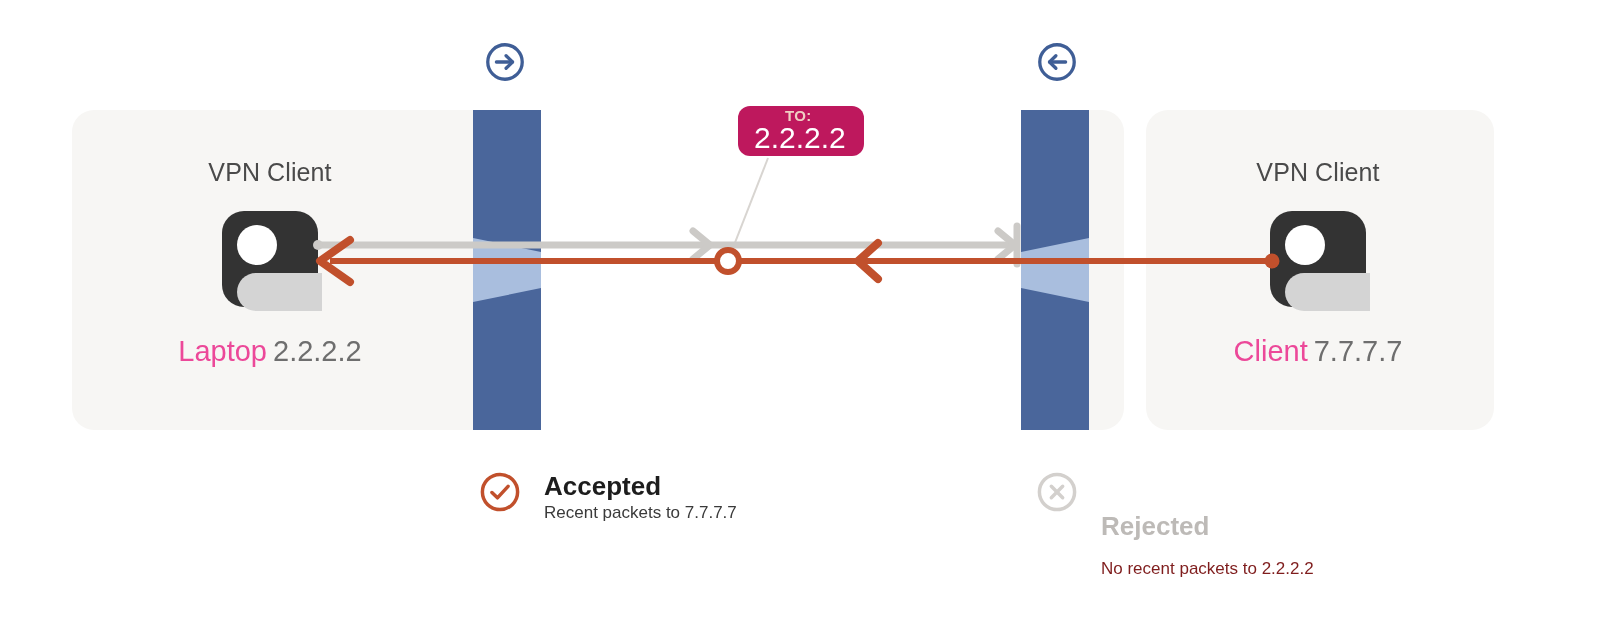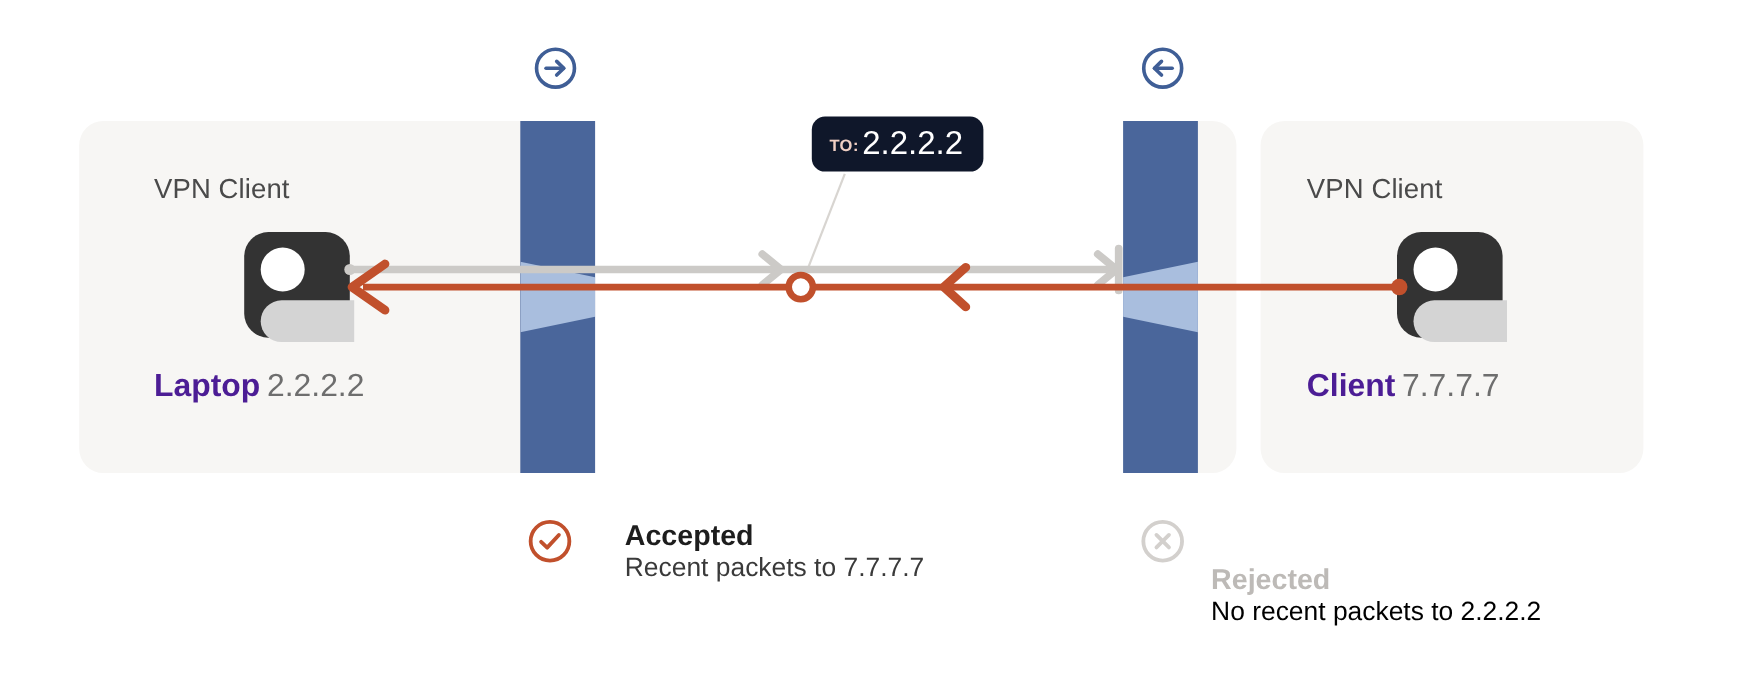--- a/index.html
+++ b/index.html
@@ -51,21 +51,21 @@
   .firewall .funnel {
     position: absolute;
     left: 0; top: 0;
     width: 68px; height: 320px;
   }
 
   
   .node {
     position: absolute;
     width: 260px;
-    text-align: left;
+    text-align: center;
   }
   #node-left  { left: 140px;  top: 160px; }
   #node-right { left: 1188px; top: 160px; }
 
   .node-kind {
     font-size: 25px;
     color: #4a4a4a;
     letter-spacing: 0.1px;
     line-height: 1;
   }
@@ -91,22 +91,22 @@
     border-radius: 19px 0 0 19px;
     background: #d4d4d4;
   }
   .node-name {
     margin-top: 30px;
     font-size: 29px;
     line-height: 1;
     white-space: nowrap;
   }
   .node-name .nm {
-    font-weight: bold;
-    color: #4c1d95;
+    font-weight: normal;
+    color: #ec4899;
   }
   .node-name .ip {
     font-weight: normal;
     color: #6e6e6e;
     margin-left: 6px;
   }
 
   
   .dir-icon {
     position: absolute;
@@ -126,23 +126,24 @@
 
   
   #badge {
     position: absolute;
     left: 738px;
     top: 106px;
     height: 50px;
     display: flex;
     align-items: center;
     padding: 0 18px 0 16px;
-    background: #0f172a;
+    background: #be185d;
     border-radius: 12px;
     box-sizing: border-box;
+    flex-direction: column;
   }
   #badge .lbl {
     font-size: 15px;
     font-weight: bold;
     color: #f0cfc3;
     letter-spacing: 0.4px;
     margin-right: 3px;
     position: relative;
     top: 1px;
   }
@@ -151,44 +152,44 @@
     color: #ffffff;
     line-height: 1;
   }
 
   
   .legend {
     position: absolute;
     display: flex;
     align-items: flex-start;
   }
-  #legend-accepted { left: 478px;  top: 470px; gap: 24px; }
+  #legend-accepted { left: 478px;  top: 470px; }
   #legend-rejected { left: 1035px; top: 470px; }
   .legend .lg-icon {
     width: 44px; height: 44px;
     flex: 0 0 44px;
     margin-right: 22px;
   }
   .legend .lg-text { padding-top: 1px; }
   .legend .lg-title {
     font-size: 26px;
     font-weight: bold;
     line-height: 1.18;
     white-space: nowrap;
   }
   .legend .lg-sub {
-    font-size: 24px;
+    font-size: 17px;
     line-height: 1.25;
     white-space: nowrap;
     text-align: center;
   }
   #legend-accepted .lg-title { color: #1d1d1d; }
   #legend-accepted .lg-sub   { color: #3a3a3a; }
   #legend-rejected .lg-title { color: #bdbab7; margin-top: 40px; }
-  #legend-rejected .lg-sub   { color: #000000; }
+  #legend-rejected .lg-sub   { color: #7f1d1d; margin-top: 16px; }
 </style>
 </head>
 <body>
 
 <div id="stage">
 
   <div class="panel" id="panel-left"></div>
   <div class="panel-gap" id="gap-mid"></div>
   <div class="panel" id="panel-right"></div>
 

